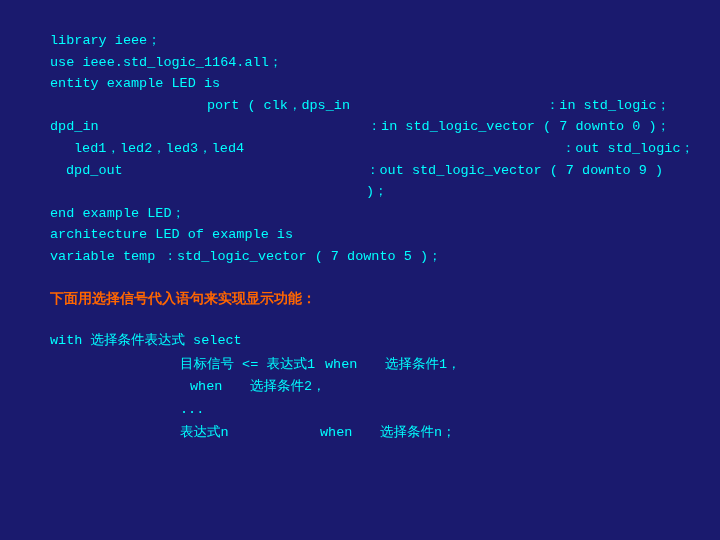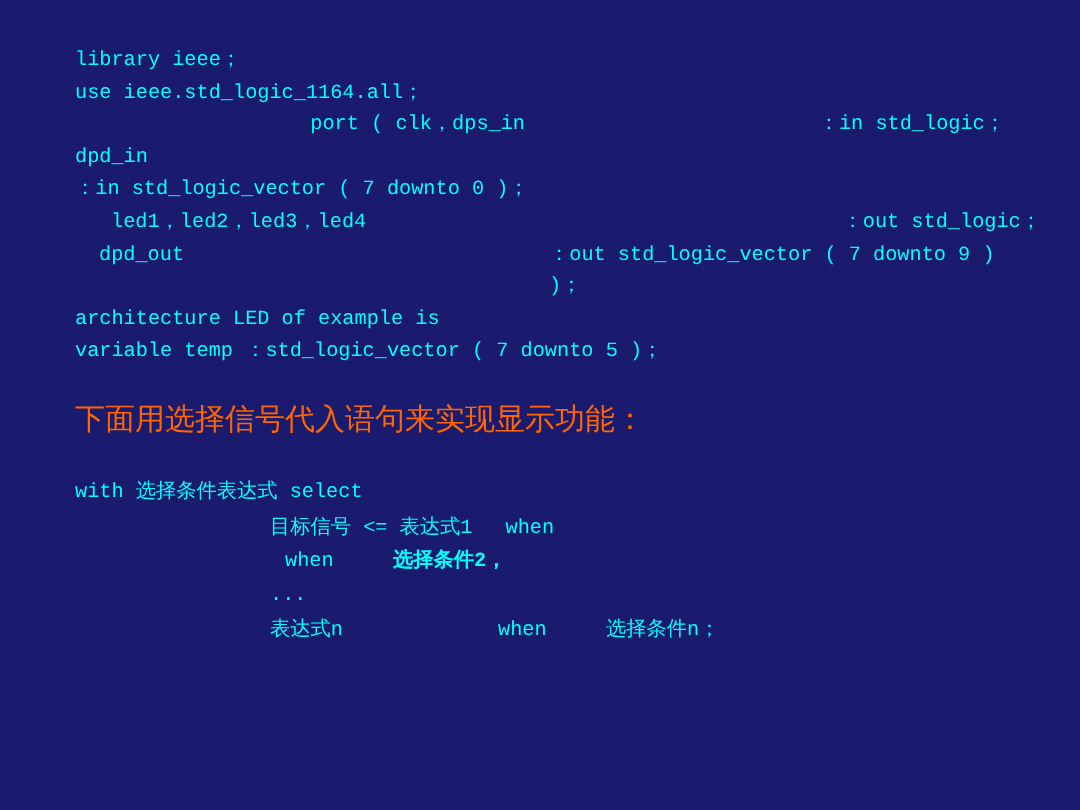--- a/index.html
+++ b/index.html
@@ -19,68 +19,74 @@
       color: #00ffff;
       font-size: 13.5px;
       line-height: 1.6;
     }
     .code-line {
       display: flex;
       flex-wrap: nowrap;
     }
     .section-title {
       color: #ff6600;
-      font-size: 20px;
-      font-weight: normal;
+      font-size: 14px;
+      font-weight: bold;
       margin-top: 20px;
       margin-bottom: 6px;
     }
     .with-block {
       margin-top: 20px;
     }
     .expr-line {
       display: flex;
-      gap: 12px;
+      gap: 0;
       line-height: 1.7;
     }
   </style>
 </head>
 <body>
 
 <div class="code-block">
 
   <div class="code-line">
     <span>library ieee；</span>
   </div>
 
   <div class="code-line">
     <span>    use ieee.std_logic_1164.all；</span>
   </div>
 
+  <div class="code-line">
+    <span>entity example LED is</span>
+  </div>
 
   <div class="code-line" style="display:flex; justify-content:space-between; width:100%;text-align:right;">
     <span style="min-width:300px;">    port ( clk，dps_in</span>
     <span>：in std_logic；</span>
   </div>
 
-  <div class="code-line" style="display:flex; justify-content:space-between; width:100%;flex-direction:column;">
+  <div class="code-line" style="display:flex; justify-content:space-between; width:100%;">
     <span style="min-width:300px;">         dpd_in</span>
     <span>：in std_logic_vector ( 7 downto 0 )；</span>
   </div>
 
   <div class="code-line" style="display:flex; justify-content:space-between; width:100%;margin-left:24px;">
     <span style="min-width:300px;">         led1，led2，led3，led4</span>
     <span>：out std_logic；</span>
   </div>
 
   <div class="code-line" style="display:flex; justify-content:space-between; width:100%;margin-left:16px;">
     <span style="min-width:300px;">         dpd_out</span>
     <span>：out std_logic_vector ( 7 downto 9 ) )；</span>
   </div>
 
+  <div class="code-line">
+    <span>end example LED；</span>
+  </div>
 
   <div class="code-line">
     <span>architecture LED of example is</span>
   </div>
 
   <div class="code-line">
     <span>variable temp ：std_logic_vector ( 7 downto 5 )；</span>
   </div>
 
   <div class="section-title">
@@ -90,25 +96,26 @@
   <div class="with-block">
     <div class="code-line">
       <span>with    选择条件表达式      select</span>
     </div>
 
     <div style="margin-left: 130px; margin-top: 2px;">
 
       <div class="expr-line">
         <span style="display:inline-block; min-width:130px;">目标信号 &lt;= 表达式1</span>
         <span style="display:inline-block; min-width:60px; padding-left:10px;">when</span>
+        <span style="padding-left:10px;">选择条件1，</span>
       </div>
 
       <div class="expr-line">
         <span style="display:inline-block; min-width:60px; padding-left:10px;">when</span>
-        <span style="padding-left:10px;font-weight:bold;">选择条件2，</span>
+        <span style="padding-left:10px;">选择条件2，</span>
       </div>
 
       <div class="expr-line">
         <span>...</span>
       </div>
 
       <div class="expr-line">
         <span style="display:inline-block; min-width:130px;">表达式n</span>
         <span style="display:inline-block; min-width:60px; padding-left:10px;">when</span>
         <span style="padding-left:10px;">选择条件n；</span>

